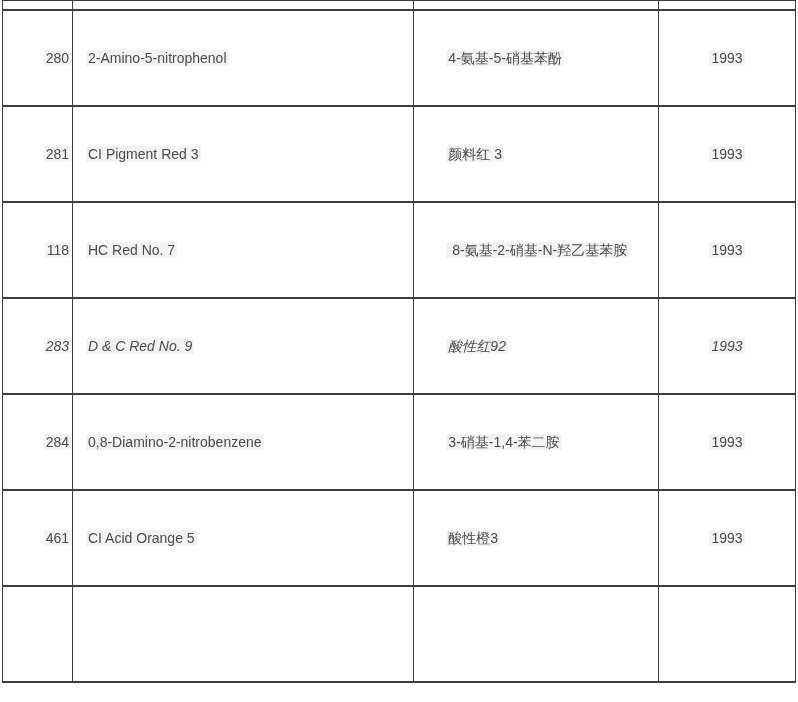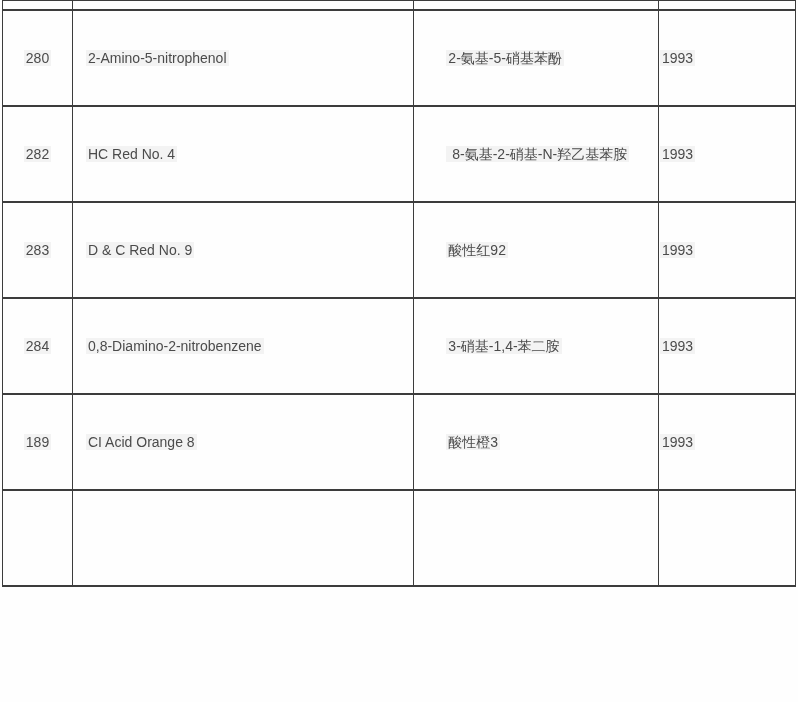--- a/index.html
+++ b/index.html
@@ -25,31 +25,31 @@
   table.chem td{
     border-left:1px solid var(--border);
     border-right:1px solid var(--border);
     border-top:2px solid var(--border);
     border-bottom:2px solid var(--border);
     vertical-align:middle;
     font-size:14px;
     overflow:hidden;
   }
   tr.partial.top td{border-top:1px solid var(--border);}
-  td.c-no{width:70px;text-align:center;font-size:13.5px;margin-top:28px;}
+  td.c-no{width:70px;text-align:right;font-size:13.5px;margin-top:28px;}
   td.c-en{width:341px;padding:4px 10px 4px 13px;line-height:2.05;word-break:break-all;}
   td.c-zh{width:245px;padding:4px 8px 4px 9px;line-height:2.05;white-space:pre-wrap;}
-  td.c-yr{width:137px;text-align:left;font-size:13.5px;}
+  td.c-yr{width:137px;text-align:center;font-size:13.5px;}
   span.hl{background:var(--text_highlight);padding:0 2px;}
   
   tbody tr:nth-child(1){height:5px;}
   tbody tr:nth-child(2){height:38px;}
   tbody tr:nth-child(3){height:38px;}
   tbody tr:nth-child(4){height:38px;}
-  tbody tr:nth-child(5){height:38px;}
+  tbody tr:nth-child(5){height:38px;font-style:italic;}
   tbody tr:nth-child(6){height:38px;border-radius:10px;}
   tbody tr:nth-child(7){height:37px;}
   tbody tr:nth-child(8){height:47px;}
   tbody tr:nth-child(9){height:38px;}
   tbody tr:nth-child(10){height:38px;}
   tbody tr:nth-child(11){height:54px;}
   tbody tr:nth-child(12){height:121px;}
   tbody tr:nth-child(13){height:61px;}
   tbody tr:nth-child(14){height:37px;}
   tbody tr:nth-child(15){height:33px;}
@@ -69,34 +69,48 @@
       </tr>
 
   <tr>
     <td class="c-no">
       <span class="hl">280</span>
     </td>
     <td class="c-en">
       <span class="hl">2-Amino-5-nitrophenol</span>
     </td>
     <td class="c-zh">
-      <span class="hl">2-氨基-5-硝基苯酚</span>
+      <span class="hl">4-氨基-5-硝基苯酚</span>
     </td>
     <td class="c-yr">
       <span class="hl">1993</span>
     </td>
   </tr>
 
+  <tr>
+    <td class="c-no">
+      <span class="hl">281</span>
+    </td>
+    <td class="c-en">
+      <span class="hl">CI Pigment Red 3</span>
+    </td>
+    <td class="c-zh">
+      <span class="hl">颜料红 3</span>
+    </td>
+    <td class="c-yr">
+      <span class="hl">1993</span>
+    </td>
+  </tr>
 
   <tr>
     <td class="c-no">
-      <span class="hl">282</span>
+      <span class="hl">118</span>
     </td>
     <td class="c-en">
-      <span class="hl">HC Red No. 4</span>
+      <span class="hl">HC Red No. 7</span>
     </td>
     <td class="c-zh">
       <span class="hl"> 8-氨基-2-硝基-N-羟乙基苯胺</span>
     </td>
     <td class="c-yr">
       <span class="hl">1993</span>
     </td>
   </tr>
 
   <tr>
@@ -124,24 +138,24 @@
     <td class="c-zh">
       <span class="hl">3-硝基-1,4-苯二胺</span>
     </td>
     <td class="c-yr">
       <span class="hl">1993</span>
     </td>
   </tr>
 
   <tr>
     <td class="c-no">
-      <span class="hl">189</span>
+      <span class="hl">461</span>
     </td>
     <td class="c-en">
-      <span class="hl">CI Acid Orange 8</span>
+      <span class="hl">CI Acid Orange 5</span>
     </td>
     <td class="c-zh">
       <span class="hl">酸性橙3</span>
     </td>
     <td class="c-yr">
       <span class="hl">1993</span>
     </td>
   </tr>
 
 

